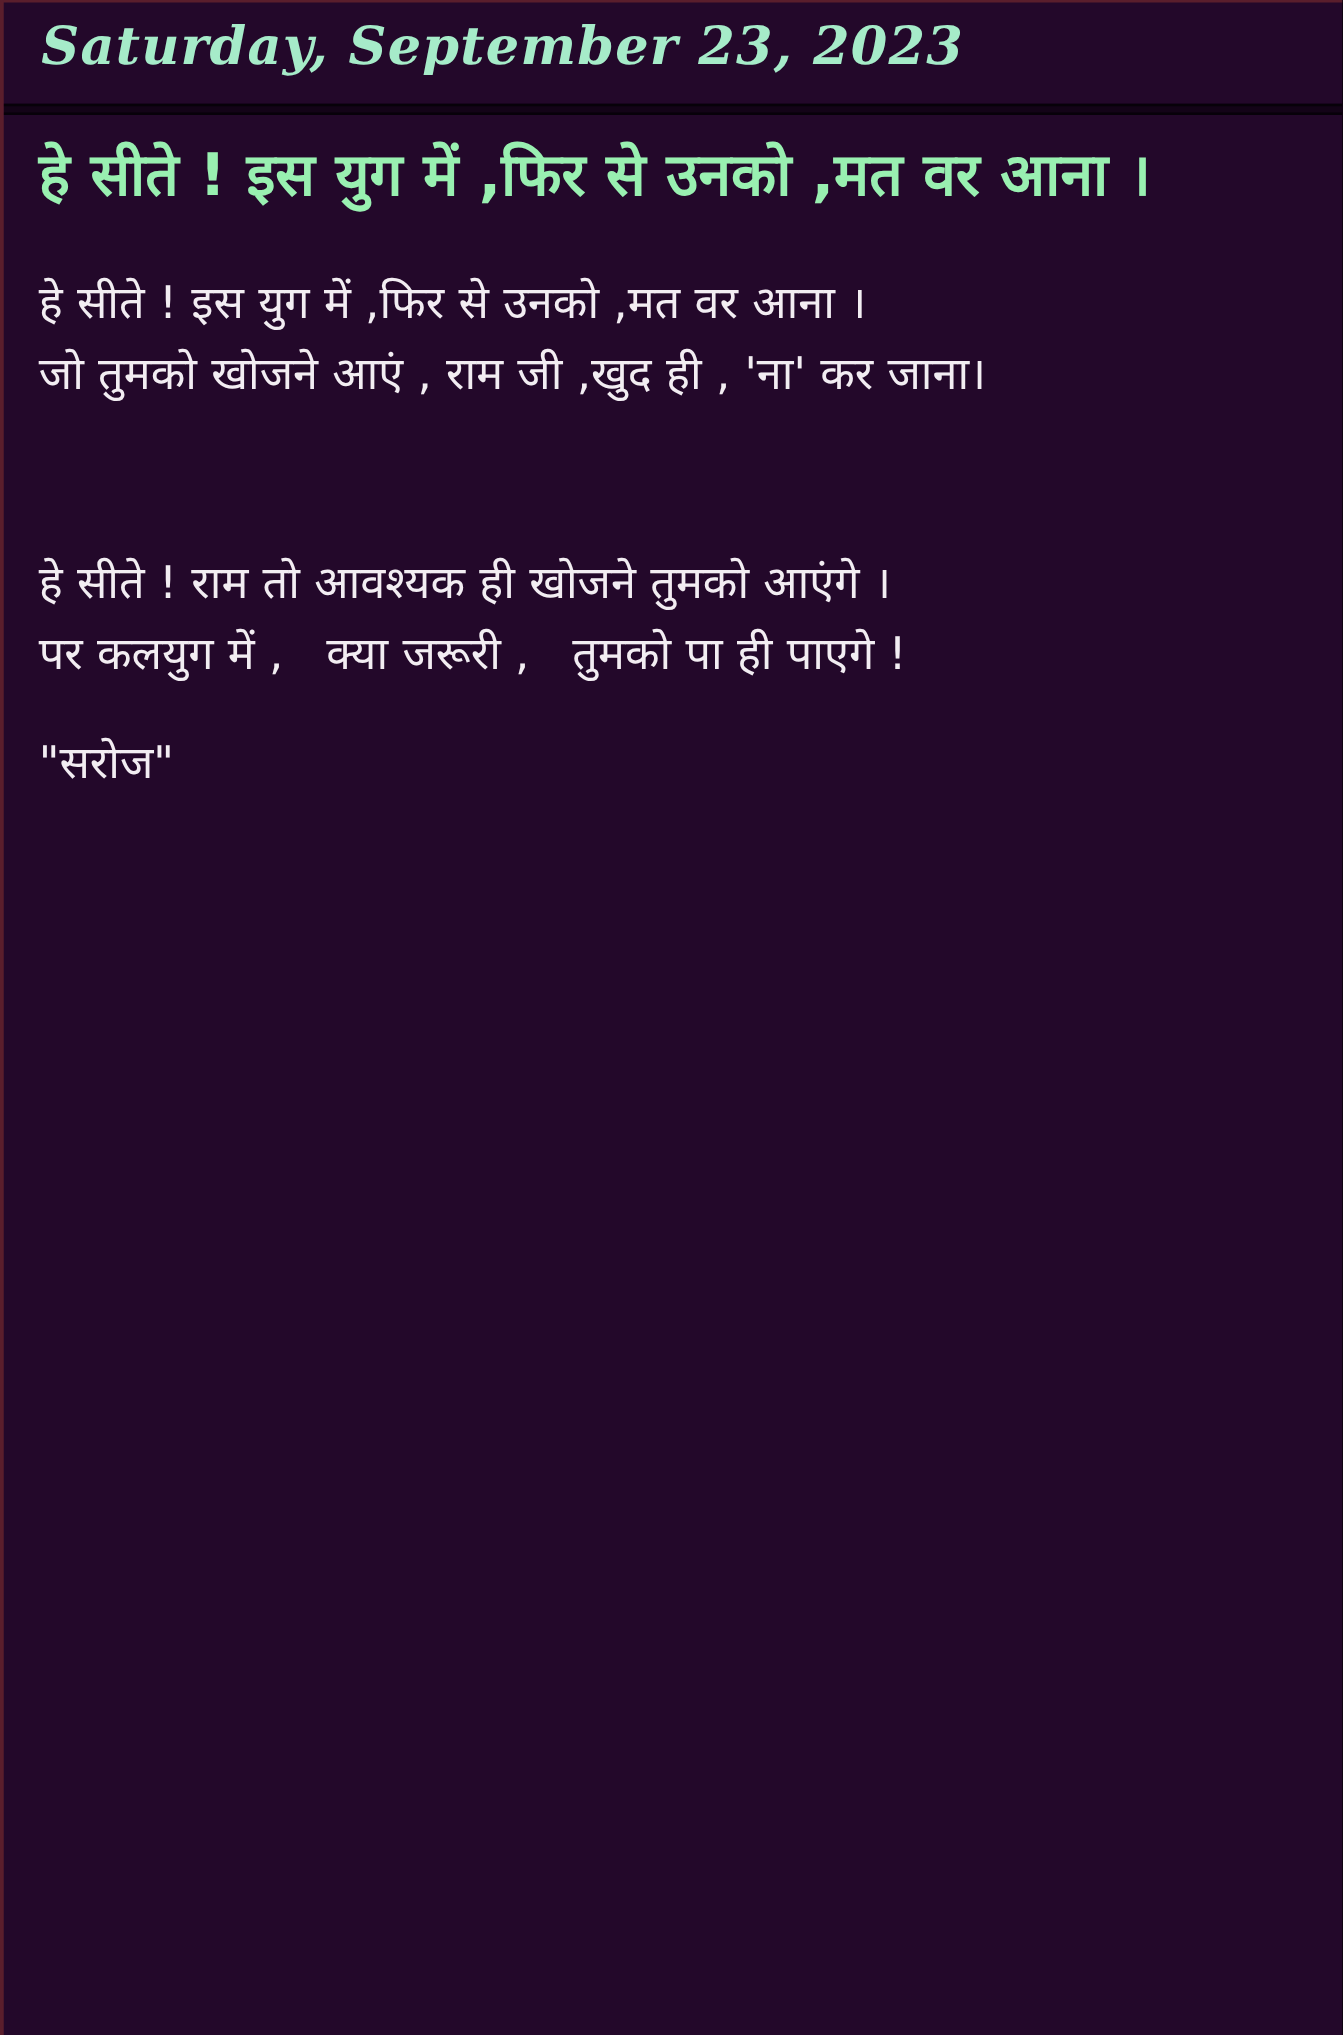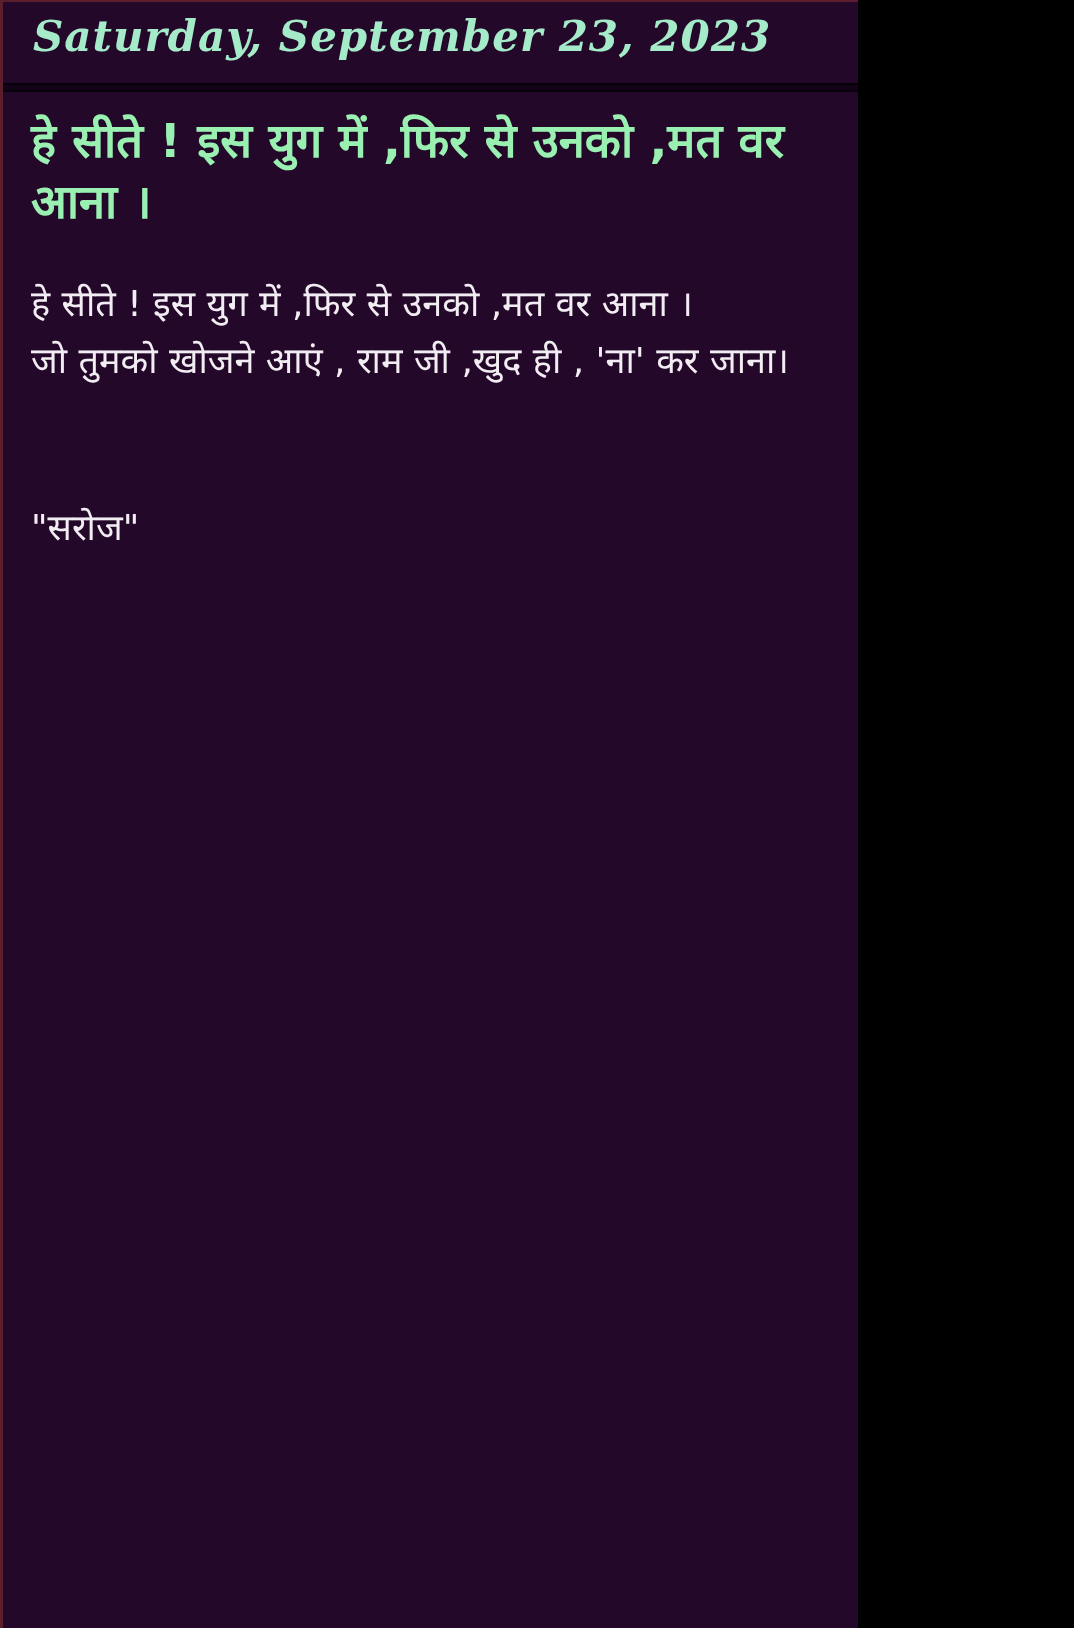--- a/index.html
+++ b/index.html
@@ -6,21 +6,21 @@
     --page-bg: #23082a;
     --edge: #5a1e2c;
     --accent-date: #a6ebc9;
     --accent-title: #99f0b1;
     --body-text: #f2edf2;
     --divider: #130317;
   }
   html, body { margin: 0; padding: 0; background: #000; }
   .page {
     position: relative;
-    width: 858px;
+    width: 1074px;
     height: 1628px;
     box-sizing: border-box;
     background: var(--page-bg);
     border-left: 3px solid var(--edge);
     border-top: 2px solid var(--edge);
     overflow: hidden;
     font-family: "DejaVu Sans", sans-serif;
   }
   .date-header {
     padding: 10px 30px 22px 30px;
@@ -86,18 +86,22 @@
 
 
       <p class="stanza">
       </p>
 
 
       <p class="stanza">
       </p>
 
 
+      <p class="stanza stanza-last">
+        <span class="line">हे सीते ! राम तो आवश्यक ही खोजने तुमको आएंगे ।</span>
+        <span class="line">पर कलयुग में ,   क्या जरूरी ,   तुमको पा ही पाएगे !</span>
+      </p>
 
       <p class="signature">"सरोज"</p>
 
     </div>
   </main>
 </div>
 
 </body></html>

